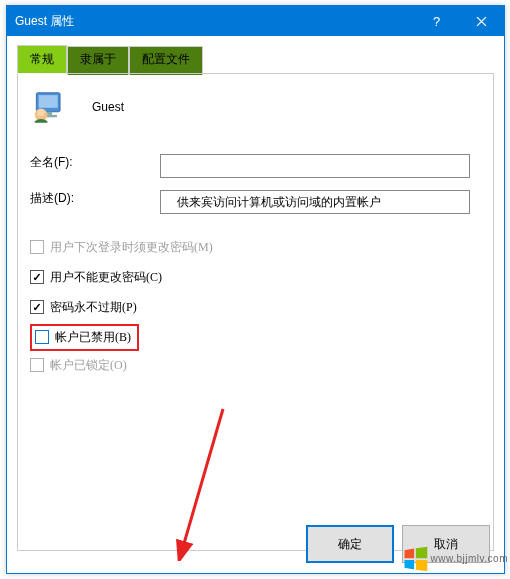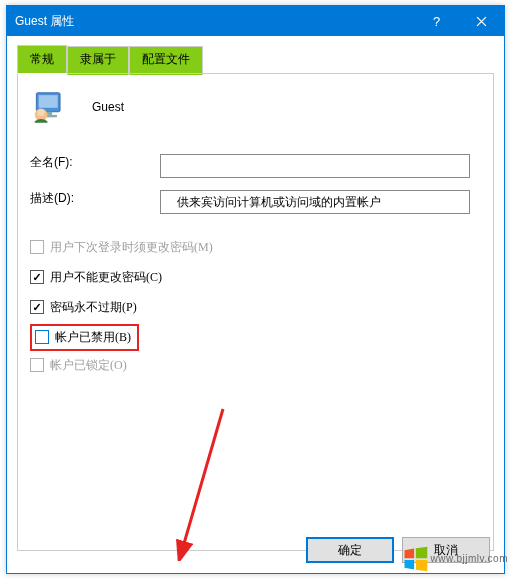--- a/index.html
+++ b/index.html
@@ -5,38 +5,38 @@
     * { box-sizing: border-box; margin: 0; padding: 0; }
     body { font-family: "Microsoft YaHei", "Segoe UI", sans-serif; font-size: 12px; background: #fff; width: 510px; height: 579px; overflow: hidden; position: relative; }
     .dialog { position: absolute; left: 6px; top: 5px; width: 499px; height: 569px; background: #fff; border: 1px solid #0078d7; box-shadow: 0 0 6px rgba(0,0,0,0.2); }
     .titlebar { height: 30px; background: #0078d7; display: flex; align-items: center; color: #fff; padding-left: 8px; }
     .titlebar-text { flex: 1; font-size: 12px; }
     .titlebar-btn { width: 45px; height: 30px; display: flex; align-items: center; justify-content: center; font-size: 14px; cursor: default; }
     .titlebar-btn.help { font-size: 13px; }
     .tabstrip { display: flex; padding: 8px 10px 0 10px; border-bottom: none; }
     .tab { padding: 5px 12px; border: 1px solid #ccc; border-bottom: none; background: #fff; font-size: 12px; margin-right: 0; position: relative; top: 1px; cursor: default; }
     .tab.active { background: #84cc16; border-bottom: 1px solid #fff; z-index: 2; }
-    .tab.inactive { background: #84cc16; top: 2px; padding-top: 4px; padding-bottom: 4px; }
+    .tab.inactive { background: #4d7c0f; top: 2px; padding-top: 4px; padding-bottom: 4px; }
     .tab-panel { border: 1px solid #ccc; margin: 0 10px 10px 10px; height: 478px; padding: 14px 12px; position: relative; }
     .header-row { display: flex; align-items: center; margin-bottom: 28px; }
     .user-icon { width: 38px; height: 38px; margin-right: 24px; }
     .username { font-size: 12px; }
     .form-row { display: flex; margin-bottom: 12px; }
     .form-label { width: 130px; font-size: 12px; }
     .form-input { flex: 1; height: 24px; border: 1px solid #888; padding: 2px 16px; font-size: 12px; font-family: inherit; max-width: 310px; }
     .checkbox-group { margin-top: 24px; font-family: Liberation Serif, serif; }
     .checkbox-row { display: flex; align-items: center; margin-bottom: 12px; height: 18px; }
     .checkbox-row.disabled { color: #a0a0a0; }
     .checkbox-box { width: 14px; height: 14px; border: 1px solid #555; margin-right: 6px; display: flex; align-items: center; justify-content: center; font-size: 11px; line-height: 1; }
     .checkbox-row.disabled .checkbox-box { border-color: #b0b0b0; }
     .checkbox-box.checked::after { content: "✓"; color: #000; font-weight: bold; }
     .highlight-disabled { border: 2px solid #e62222; padding: 3px 6px 3px 3px; display: inline-flex; align-items: center; }
     .highlight-disabled .checkbox-box { border: 1px solid #0078d7; }
     .button-bar { position: absolute; right: 14px; bottom: 10px; display: flex; gap: 8px; }
-    .btn { width: 88px; height: 26px; border: 1px solid #adadad; background: #e1e1e1; font-size: 12px; font-family: inherit; cursor: default; display: flex; align-items: center; justify-content: center; }
+    .btn { width: 88px; height: 38px; border: 1px solid #adadad; background: #e1e1e1; font-size: 12px; font-family: inherit; cursor: default; display: flex; align-items: center; justify-content: center; }
     .btn.primary-outline { border: 2px solid #0078d7; background: #e1e1e1; }
     .arrow-overlay { position: absolute; left: 168px; top: 395px; pointer-events: none; }
     .watermark { position: absolute; right: 2px; bottom: 6px; display: flex; align-items: center; font-family: "Segoe UI", sans-serif; pointer-events: none; }
     .win-logo { width: 28px; height: 28px; margin-right: 2px; }
     .wm-text { display: flex; flex-direction: column; line-height: 1.05; }
     .wm-top { font-size: 14px; color: #1a5cb0; }
     .wm-top .w-bold { font-weight: bold; color: #1a5cb0; }
     .wm-bottom { font-size: 10px; color: #6a6a6a; letter-spacing: 0.5px; }
   </style>
 </head>

